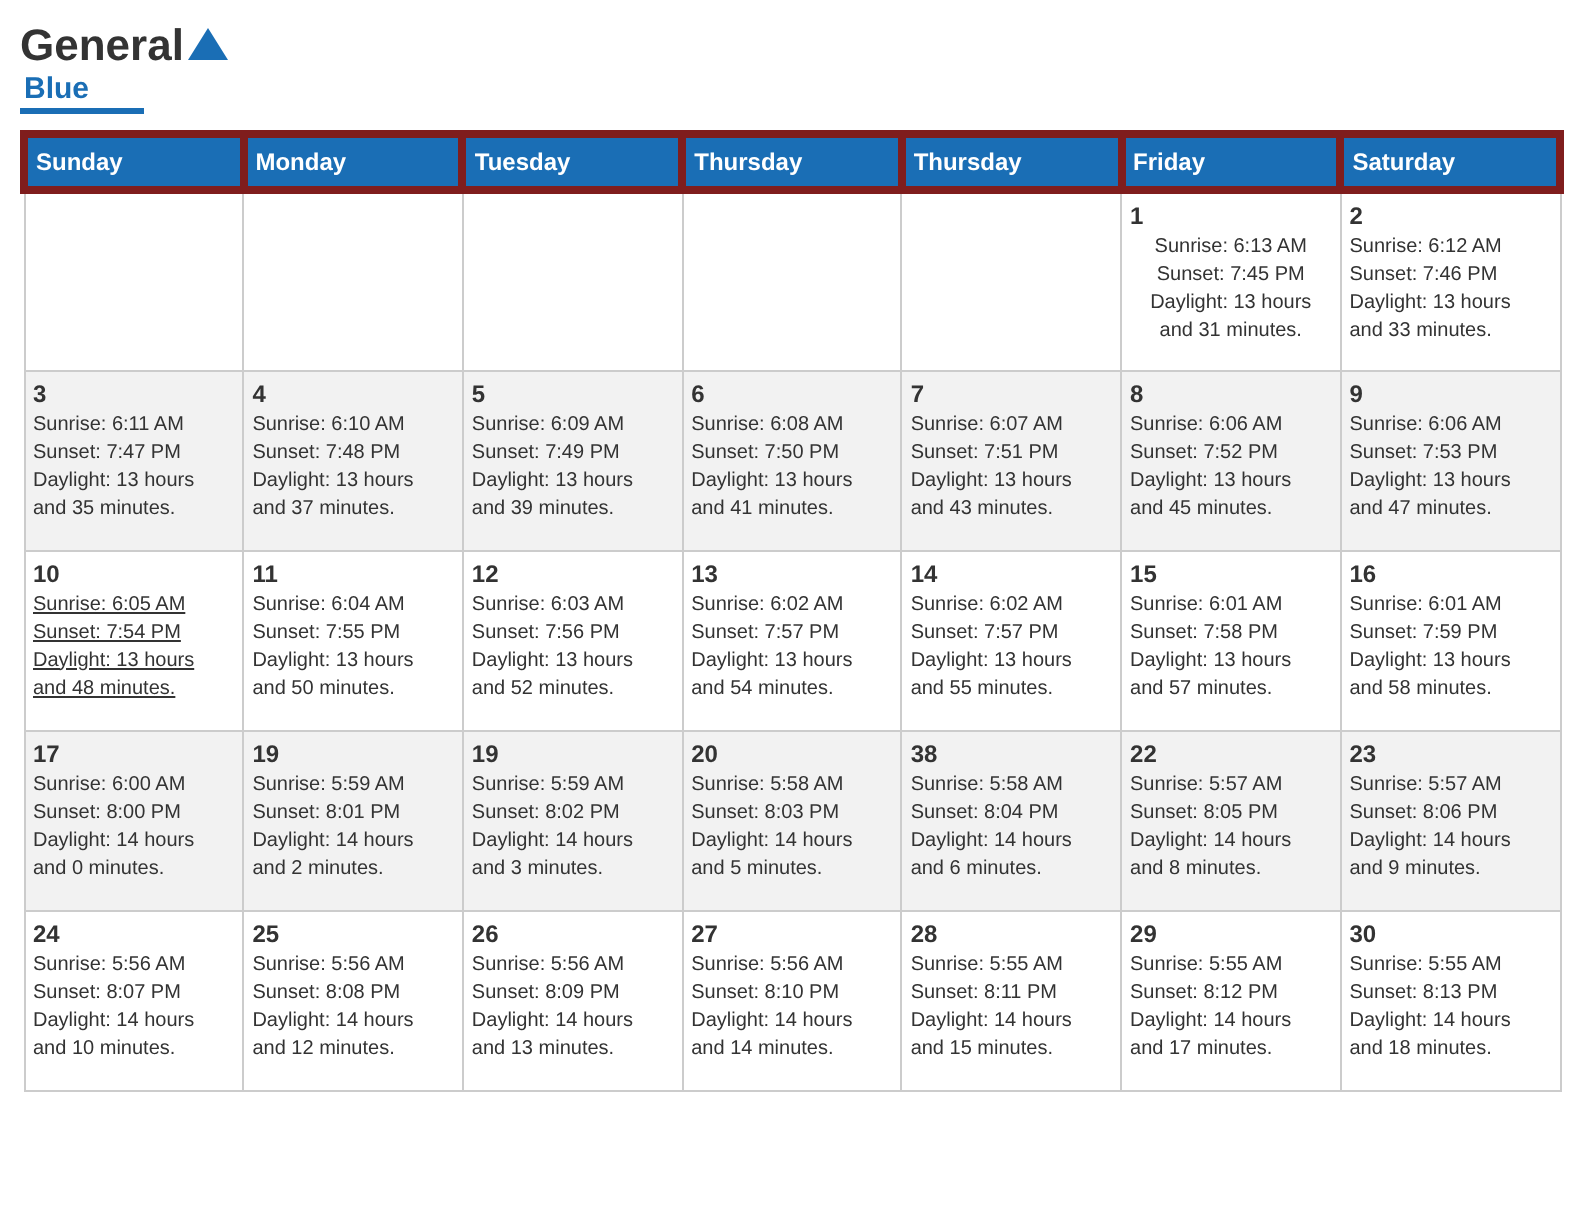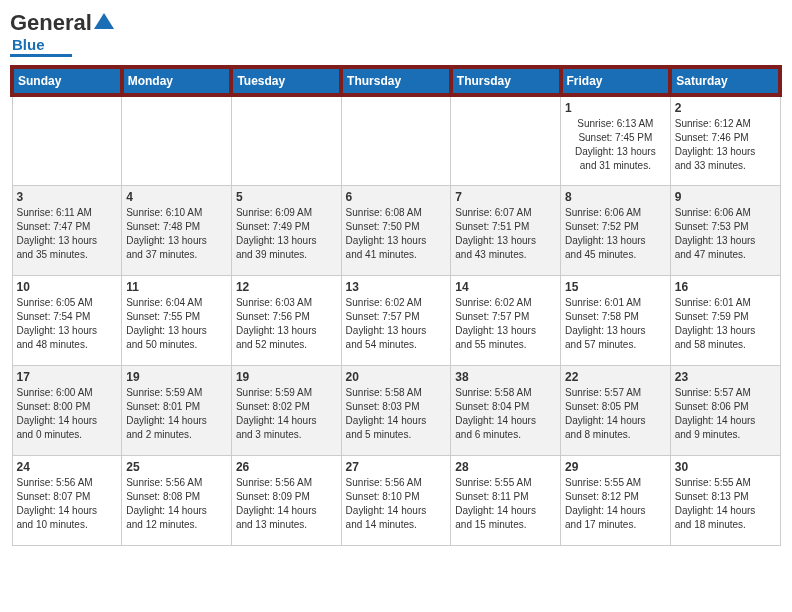--- a/index.html
+++ b/index.html
@@ -71,21 +71,21 @@
       line-height: 1.4;
       color: #333;
     }
     .empty { background: #fff !important; }
   </style>
 </head>
 <body>
 
 <div class="header">
   <div class="logo">
-    <div style="display:flex; align-items:center; gap:0px;">
+    <div style="display:flex; align-items:flex-end; gap:0px;">
       <span style="font-size:22px; font-weight:bold; color:#333;">General</span>
       <svg width="22" height="22" viewBox="0 0 22 22" style="margin-bottom:2px;">
         <polygon points="2,18 12,2 22,18" fill="#1a6eb5"></polygon>
       </svg>
     </div>
     <div style="display:flex; align-items:center; gap:0;">
       <span style="font-size:15px; font-weight:bold; color:#1a6eb5; margin-left:2px;">Blue</span>
     </div>
     <div style="width:62px; height:3px; background:#1a6eb5; margin-top:1px;"></div>
   </div>
@@ -176,21 +176,21 @@
           <span class="day-num">9</span>
           <div class="day-info" style="white-space: pre-line;">Sunrise: 6:06 AM
 Sunset: 7:53 PM
 Daylight: 13 hours
 and 47 minutes.</div>
         </td>
       </tr>
       <tr>
         <td>
           <span class="day-num">10</span>
-          <div class="day-info" style="white-space: pre-line;">Sunrise: 6:05 AM
+          <div class="day-info" style="white-space: pre-line; text-decoration: underline;">Sunrise: 6:05 AM
 Sunset: 7:54 PM
 Daylight: 13 hours
 and 48 minutes.</div>
         </td>
         <td>
           <span class="day-num">11</span>
           <div class="day-info" style="white-space: pre-line;">Sunrise: 6:04 AM
 Sunset: 7:55 PM
 Daylight: 13 hours
 and 50 minutes.</div>

